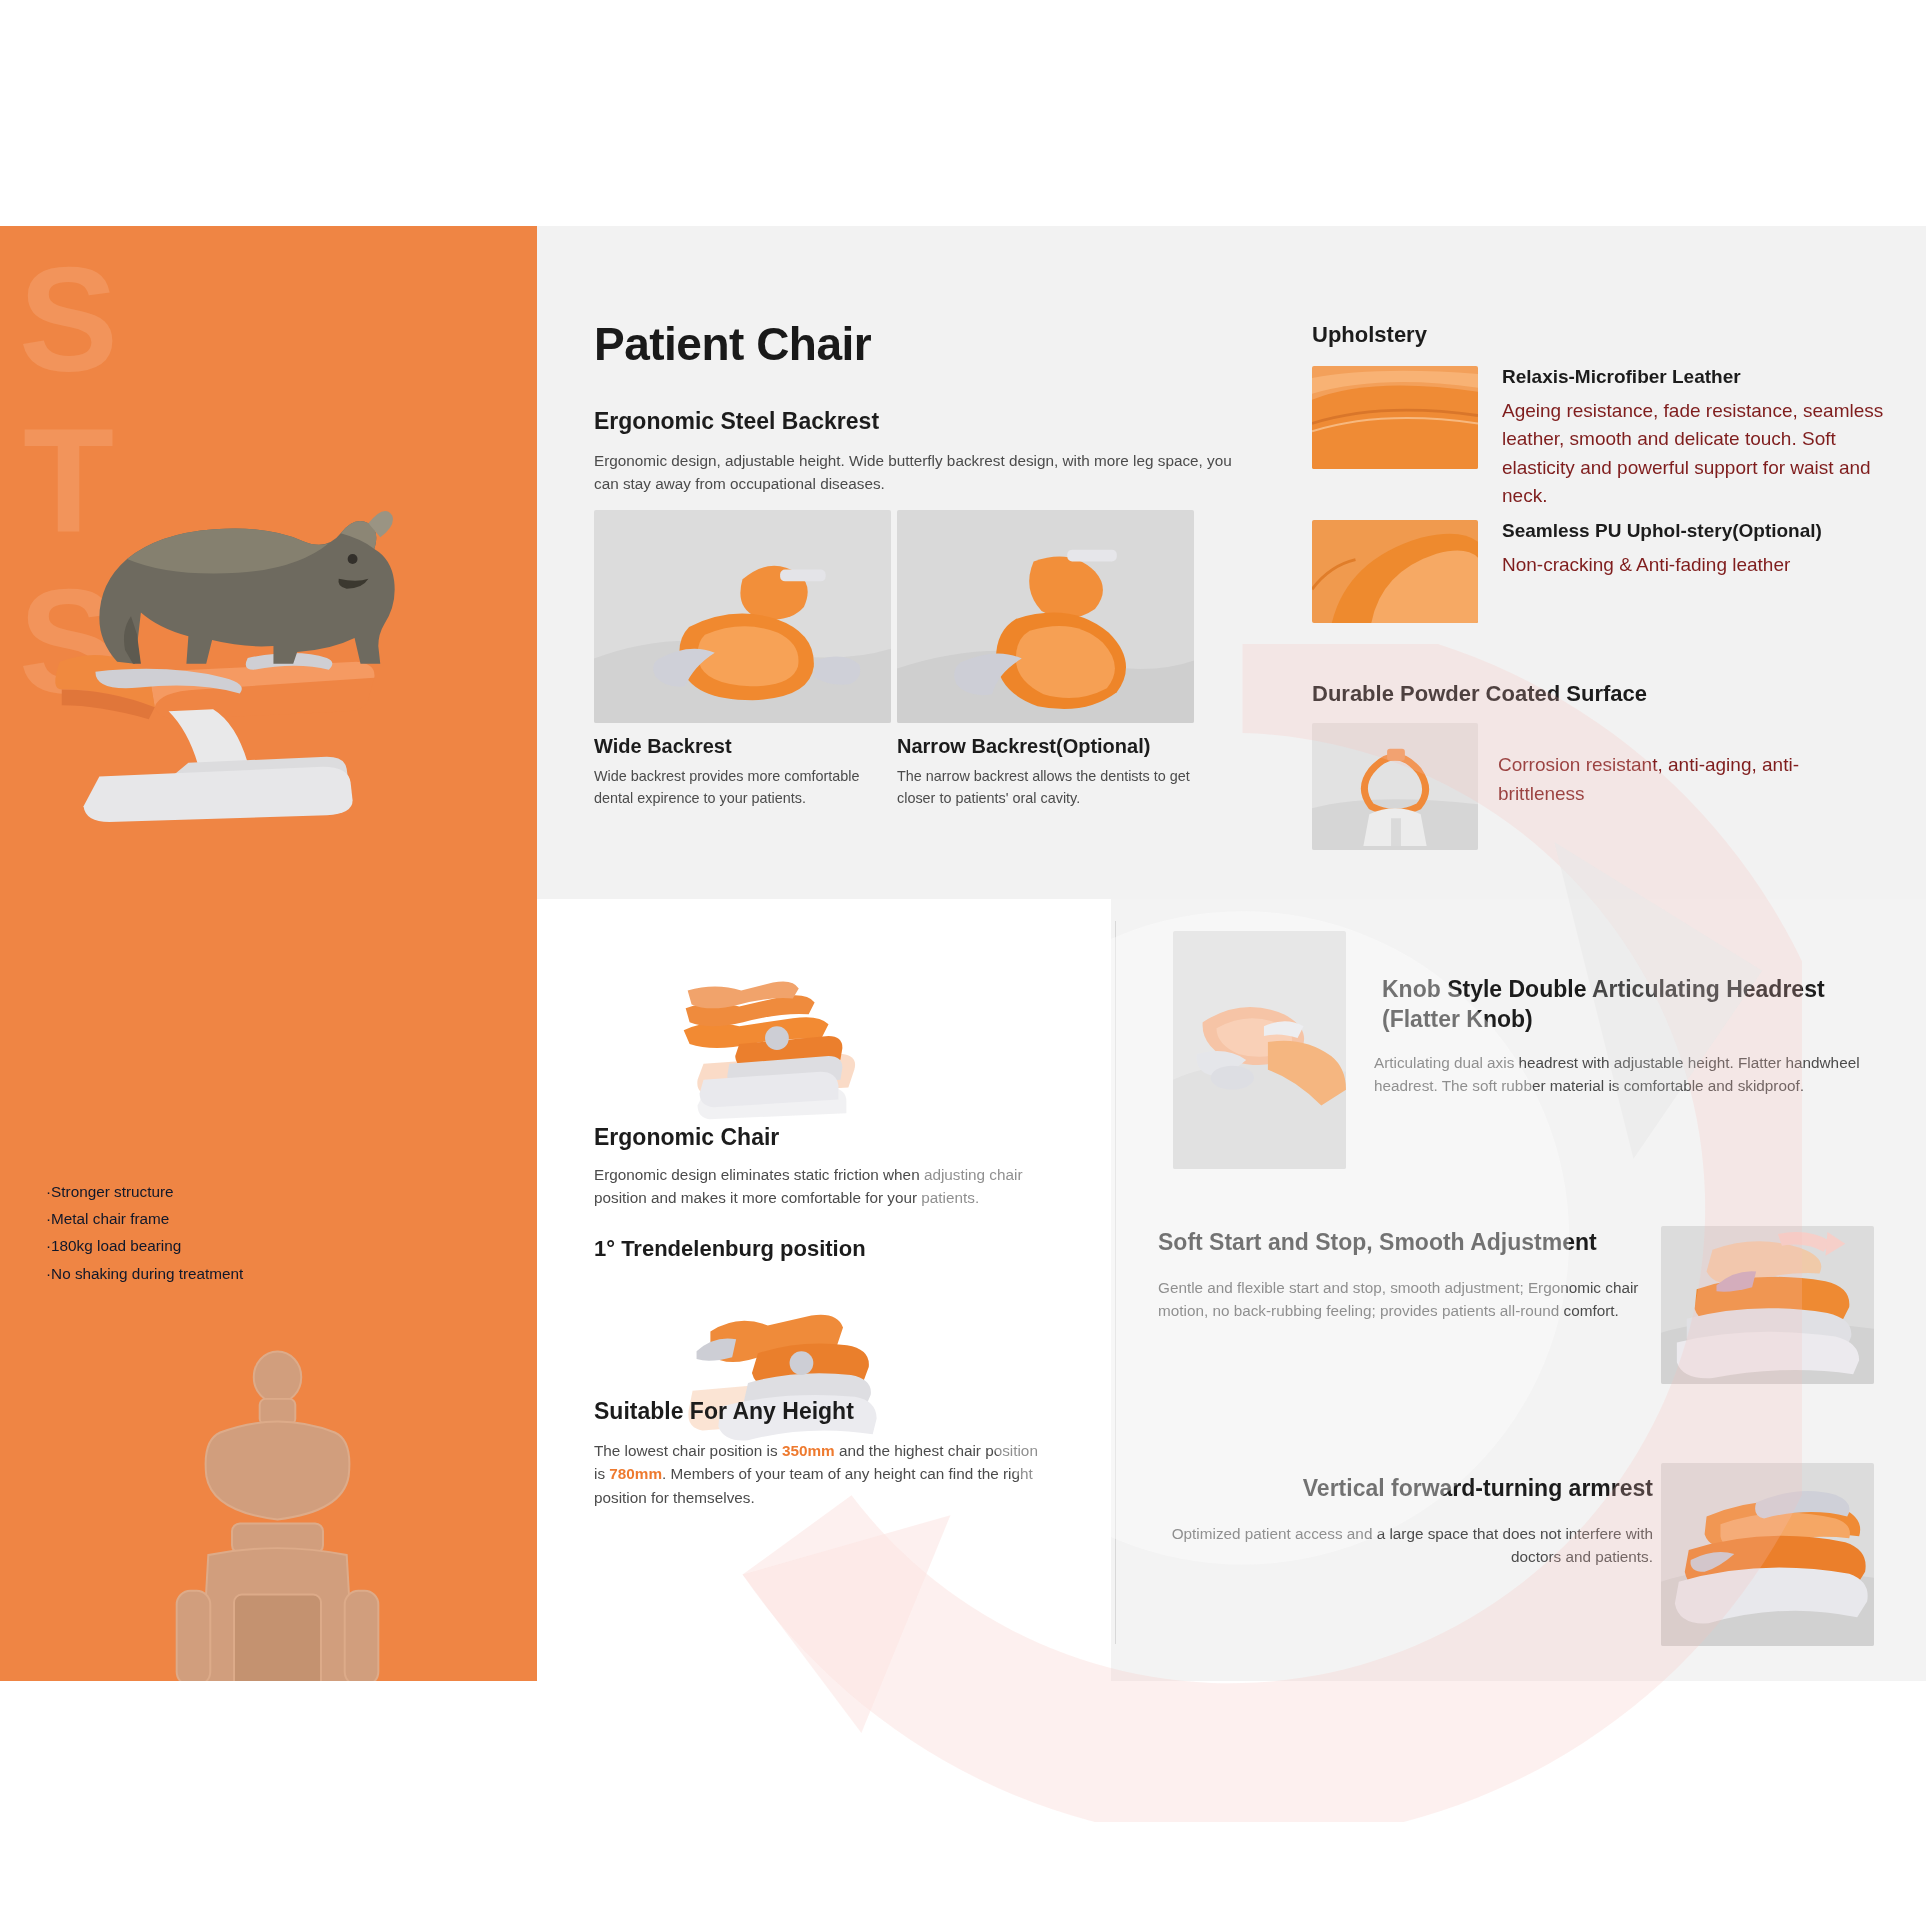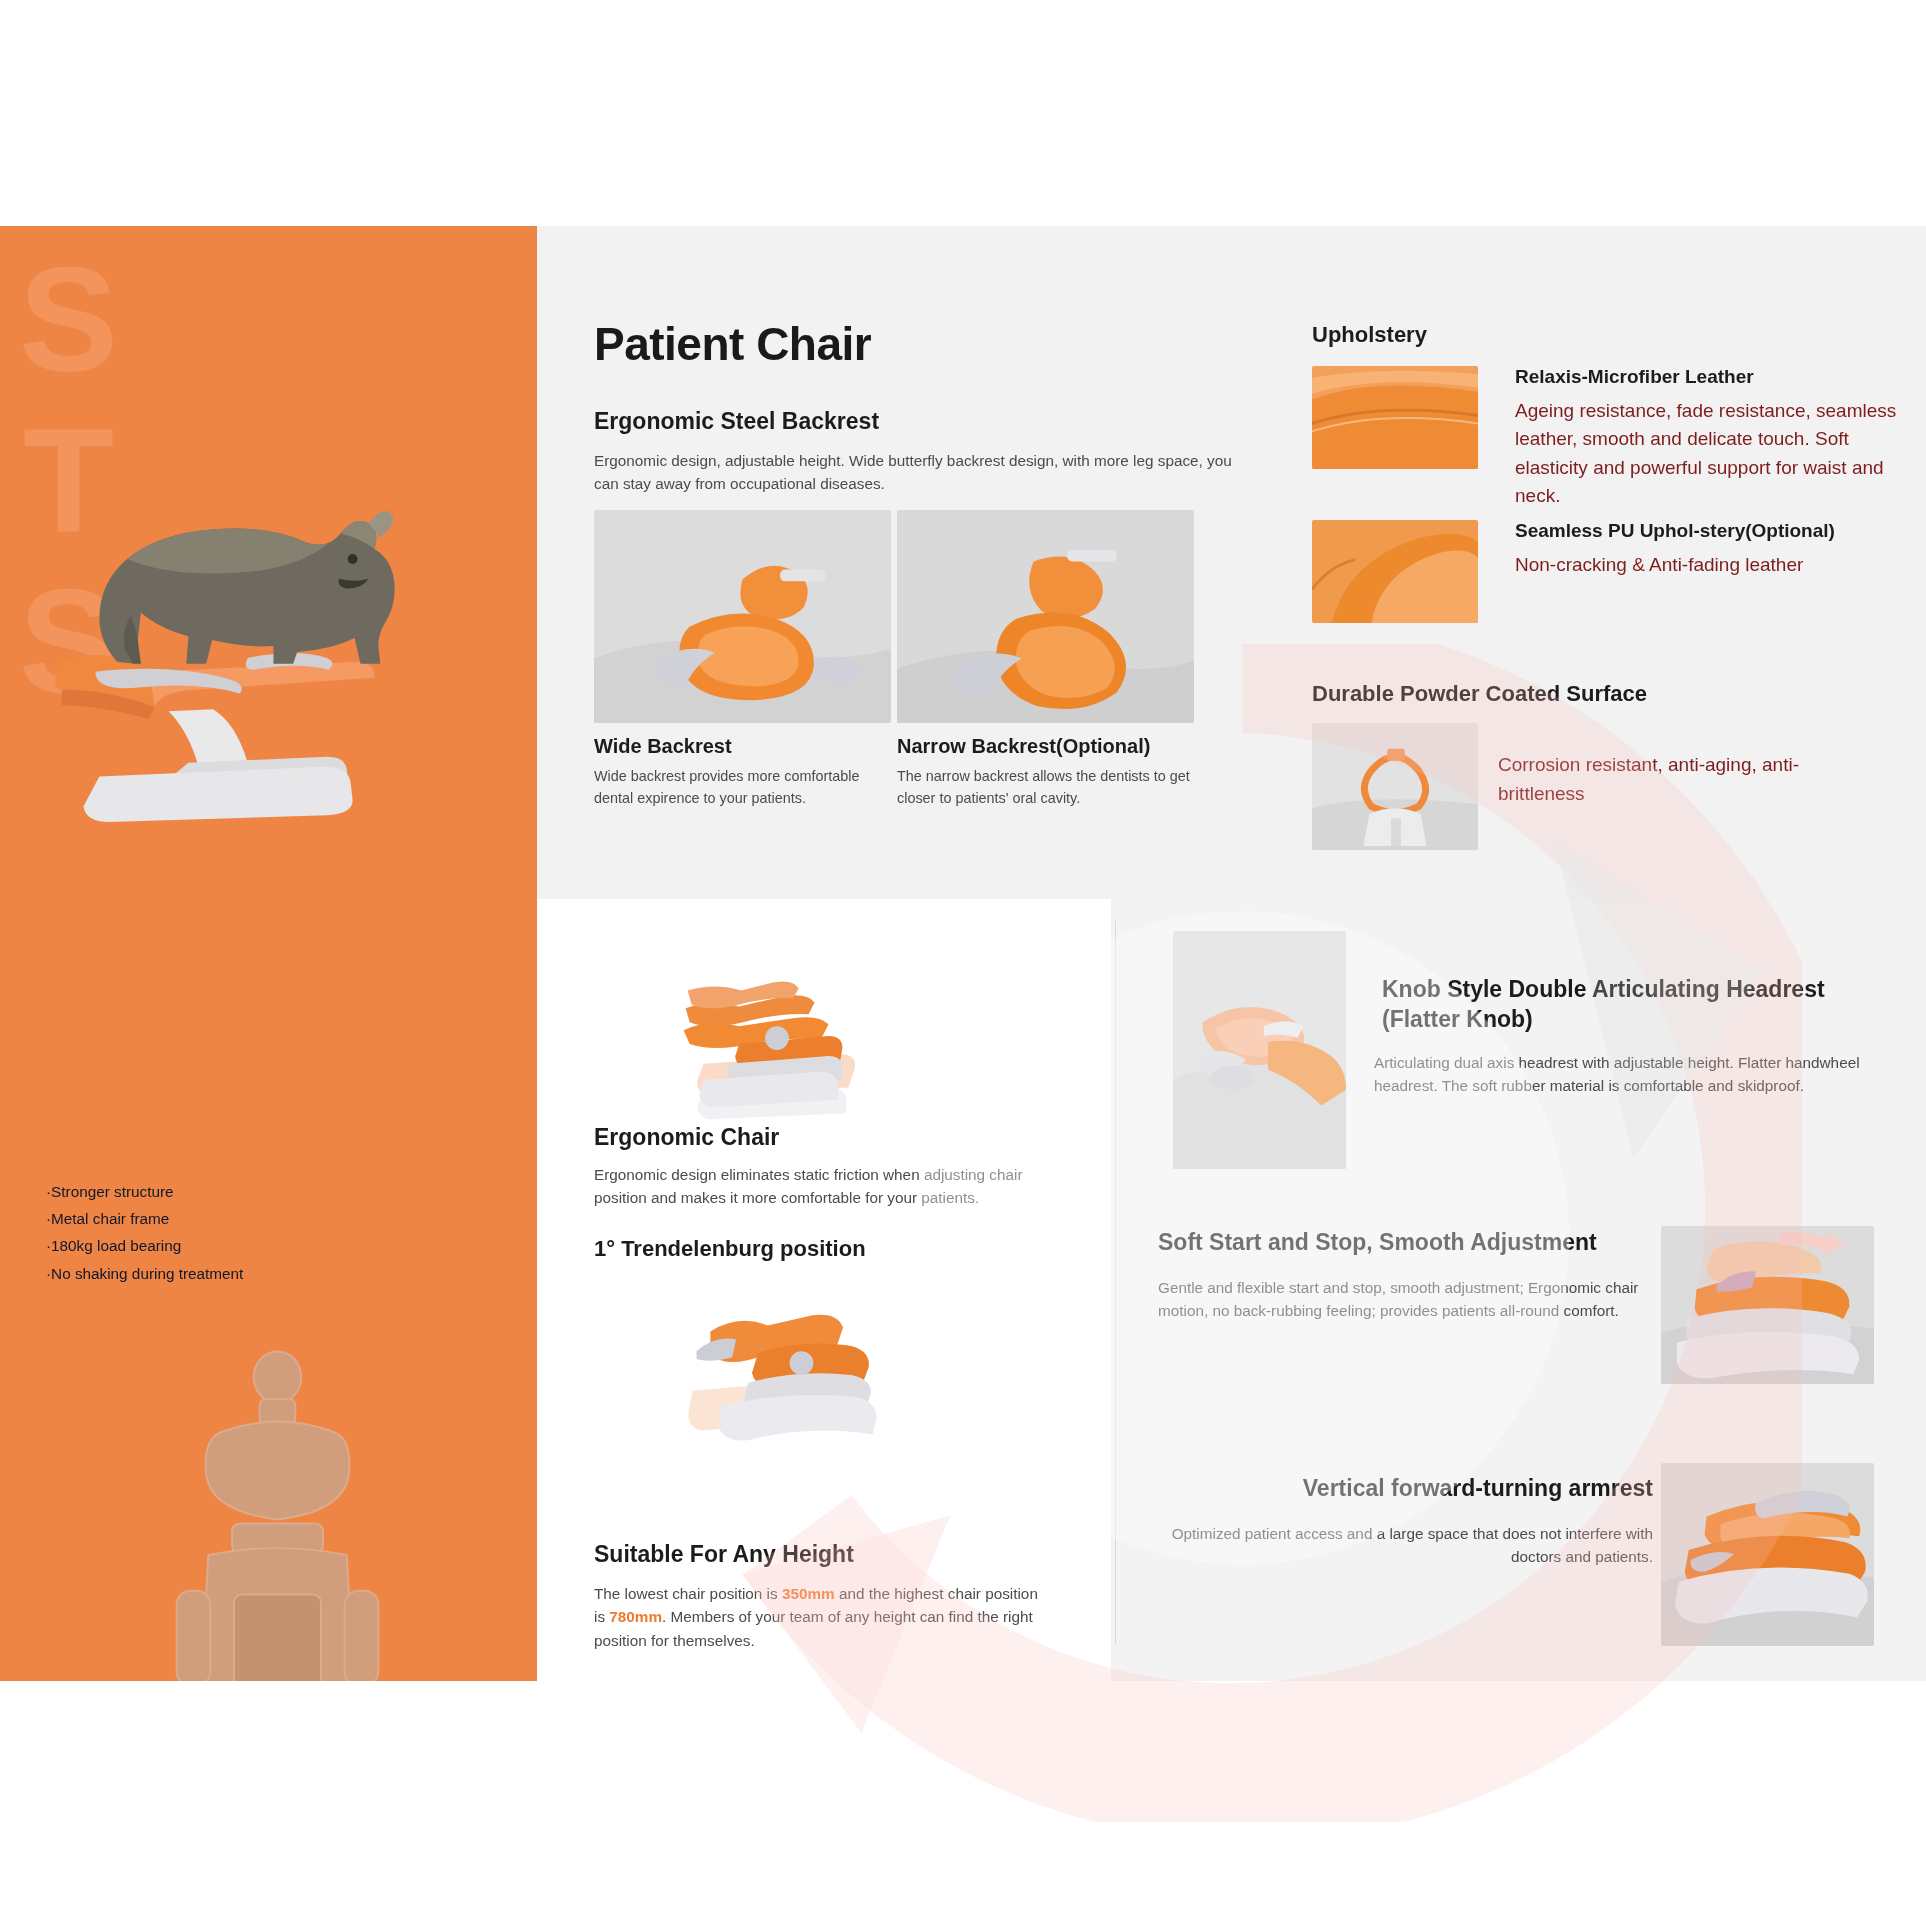--- a/index.html
+++ b/index.html
@@ -26,40 +26,40 @@
 
   .img-wide{position:absolute;left:594px;top:510px;width:297px;height:213px;border-radius:2px;overflow:hidden;}
   .img-narrow{position:absolute;left:897px;top:510px;width:297px;height:213px;border-radius:2px;overflow:hidden;}
   .cap-wide{position:absolute;left:594px;top:735px;width:287px;}
   .cap-narrow{position:absolute;left:897px;top:735px;width:297px;}
   .cap-title{font-size:20px;font-weight:700;color:#1c1c1c;margin-bottom:8px;}
   .cap-body{font-size:14.4px;color:#4b4b4b;line-height:1.5;}
 
   
   .uph-title{position:absolute;left:1312px;top:322px;font-size:22px;font-weight:700;color:#1c1c1c;text-align:center;}
-  .uph-item{position:absolute;display:flex;gap:37px;}
+  .uph-item{position:absolute;display:flex;gap:24px;}
   .uph-thumb{width:166px;height:103px;border-radius:2px;overflow:hidden;flex:0 0 auto;}
   .uph-txt{width:386px;}
   .uph-h{font-size:19px;font-weight:700;color:#1c1c1c;margin-bottom:8px;line-height:1.2;}
   .uph-b{font-size:19px;color:#7f1d1d;line-height:1.5;}
   .pc-title{position:absolute;left:1312px;top:681px;font-size:22px;font-weight:700;color:#1c1c1c;text-align:center;}
   .pc-item{position:absolute;left:1312px;top:723px;display:flex;gap:20px;}
   .pc-thumb{width:166px;height:127px;border-radius:2px;overflow:hidden;}
 
   
   .lower-bg{position:absolute;left:537px;top:899px;width:1390px;height:782px;background:#f3f3f3;}
   .lower-white{position:absolute;left:537px;top:899px;width:574px;height:782px;background:#ffffff;}
   .divider{position:absolute;left:1115px;top:921px;width:1px;height:723px;background:#d8d8d8;}
 
   .img-erg{position:absolute;left:644px;top:945px;width:248px;height:198px;}
   .sec-erg{position:absolute;left:594px;top:1124px;width:446px;}
   .sec-erg .h2{margin-bottom:12px;}
   .tren{position:absolute;left:594px;top:1236px;font-size:22px;font-weight:700;color:#1c1c1c;}
   .img-tren{position:absolute;left:653px;top:1272px;width:287px;height:198px;}
-  .sec-height{position:absolute;left:594px;top:1541px;width:446px;}
+  .sec-height{position:absolute;left:594px;top:1398px;width:446px;}
   .sec-height .h2{margin-bottom:14px;}
   .mm{color:#ee7a2f;font-weight:700;}
 
   .img-knob{position:absolute;left:1173px;top:931px;width:173px;height:238px;border-radius:2px;overflow:hidden;}
   .sec-knob{position:absolute;left:1374px;top:975px;width:505px;}
   .sec-knob .kh{font-size:23px;font-weight:700;color:#1c1c1c;line-height:1.3;margin-bottom:16px;margin-left:8px;}
   .sec-soft{position:absolute;left:1158px;top:1228px;width:495px;}
   .sec-soft .kh{font-size:23px;font-weight:700;color:#1c1c1c;line-height:1.3;margin-bottom:18px;}
   .img-soft{position:absolute;left:1661px;top:1226px;width:213px;height:158px;border-radius:2px;overflow:hidden;}
   .sec-arm{position:absolute;left:1158px;top:1475px;width:495px;text-align:right;}

